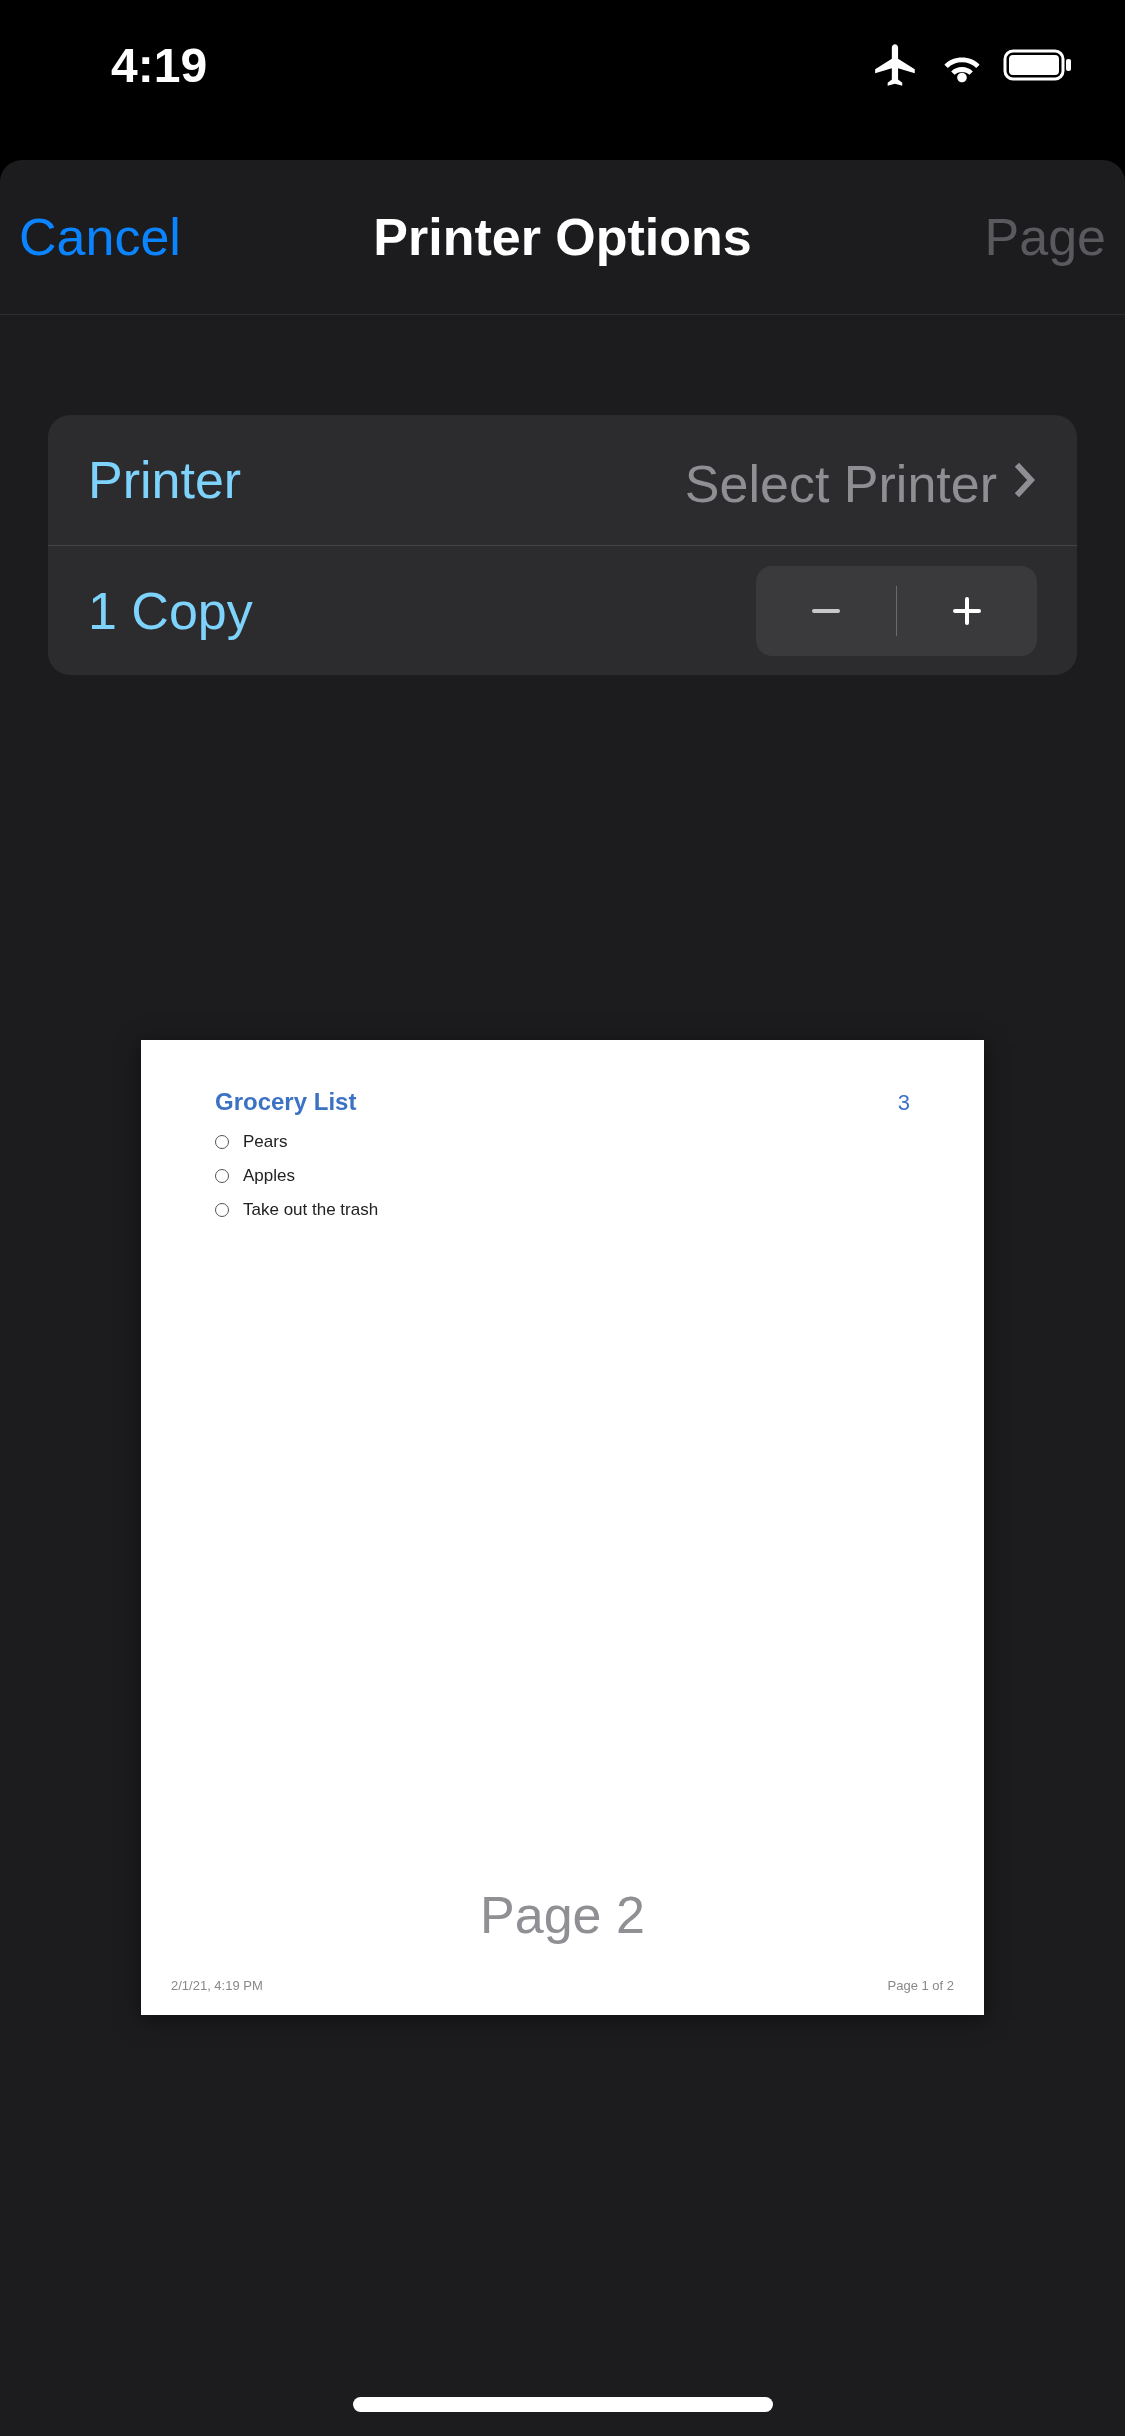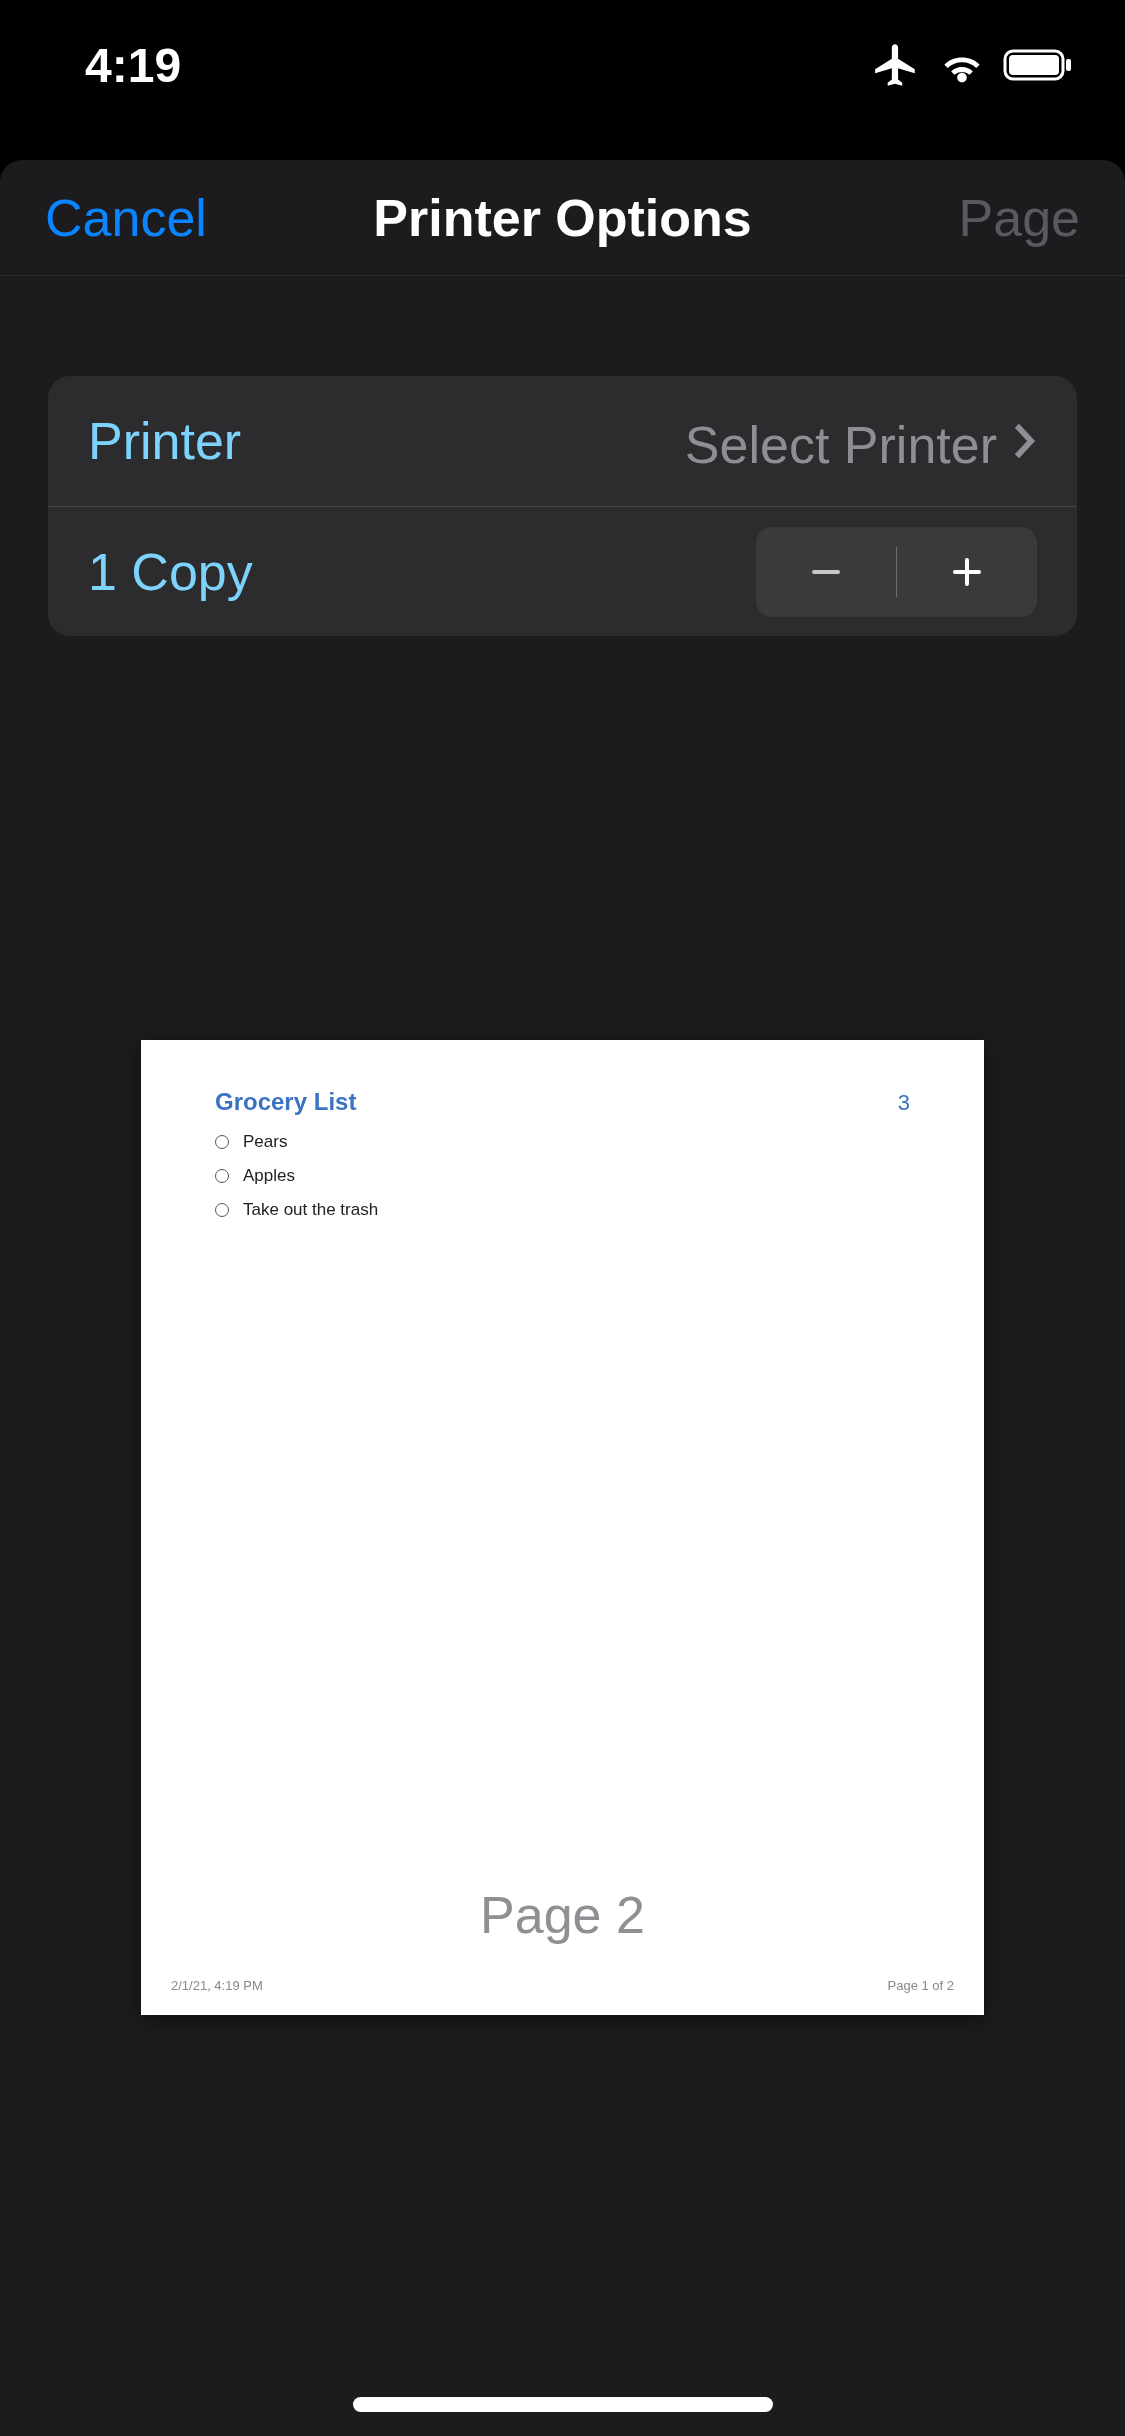--- a/index.html
+++ b/index.html
@@ -16,20 +16,21 @@
     }
     
     
     .status-bar {
       height: 130px;
       display: flex;
       justify-content: space-between;
       align-items: center;
       padding: 0 50px 0 85px;
       color: #fff;
+      margin-left: 26px;
     }
     .status-time {
       font-size: 48px;
       font-weight: 600;
     }
     .status-icons {
       display: flex;
       align-items: center;
       gap: 18px;
     }
@@ -44,25 +45,25 @@
       left: 0;
       right: 0;
       bottom: 0;
       background: #1c1c1e;
       border-top-left-radius: 22px;
       border-top-right-radius: 22px;
     }
     
     
     .nav-bar {
-      height: 116px;
-      display: flex;
-      align-items: center;
-      justify-content: space-between;
-      padding: 0 45px;
+      height: 155px;
+      display: flex;
+      align-items: center;
+      justify-content: space-between;
+      padding: 0 19px;
       border-bottom: 1px solid rgba(255,255,255,0.08);
       gap: 48px;
     }
     .nav-cancel {
       color: #0a84ff;
       font-size: 52px;
       font-weight: 400;
     }
     .nav-title {
       color: #fff;

